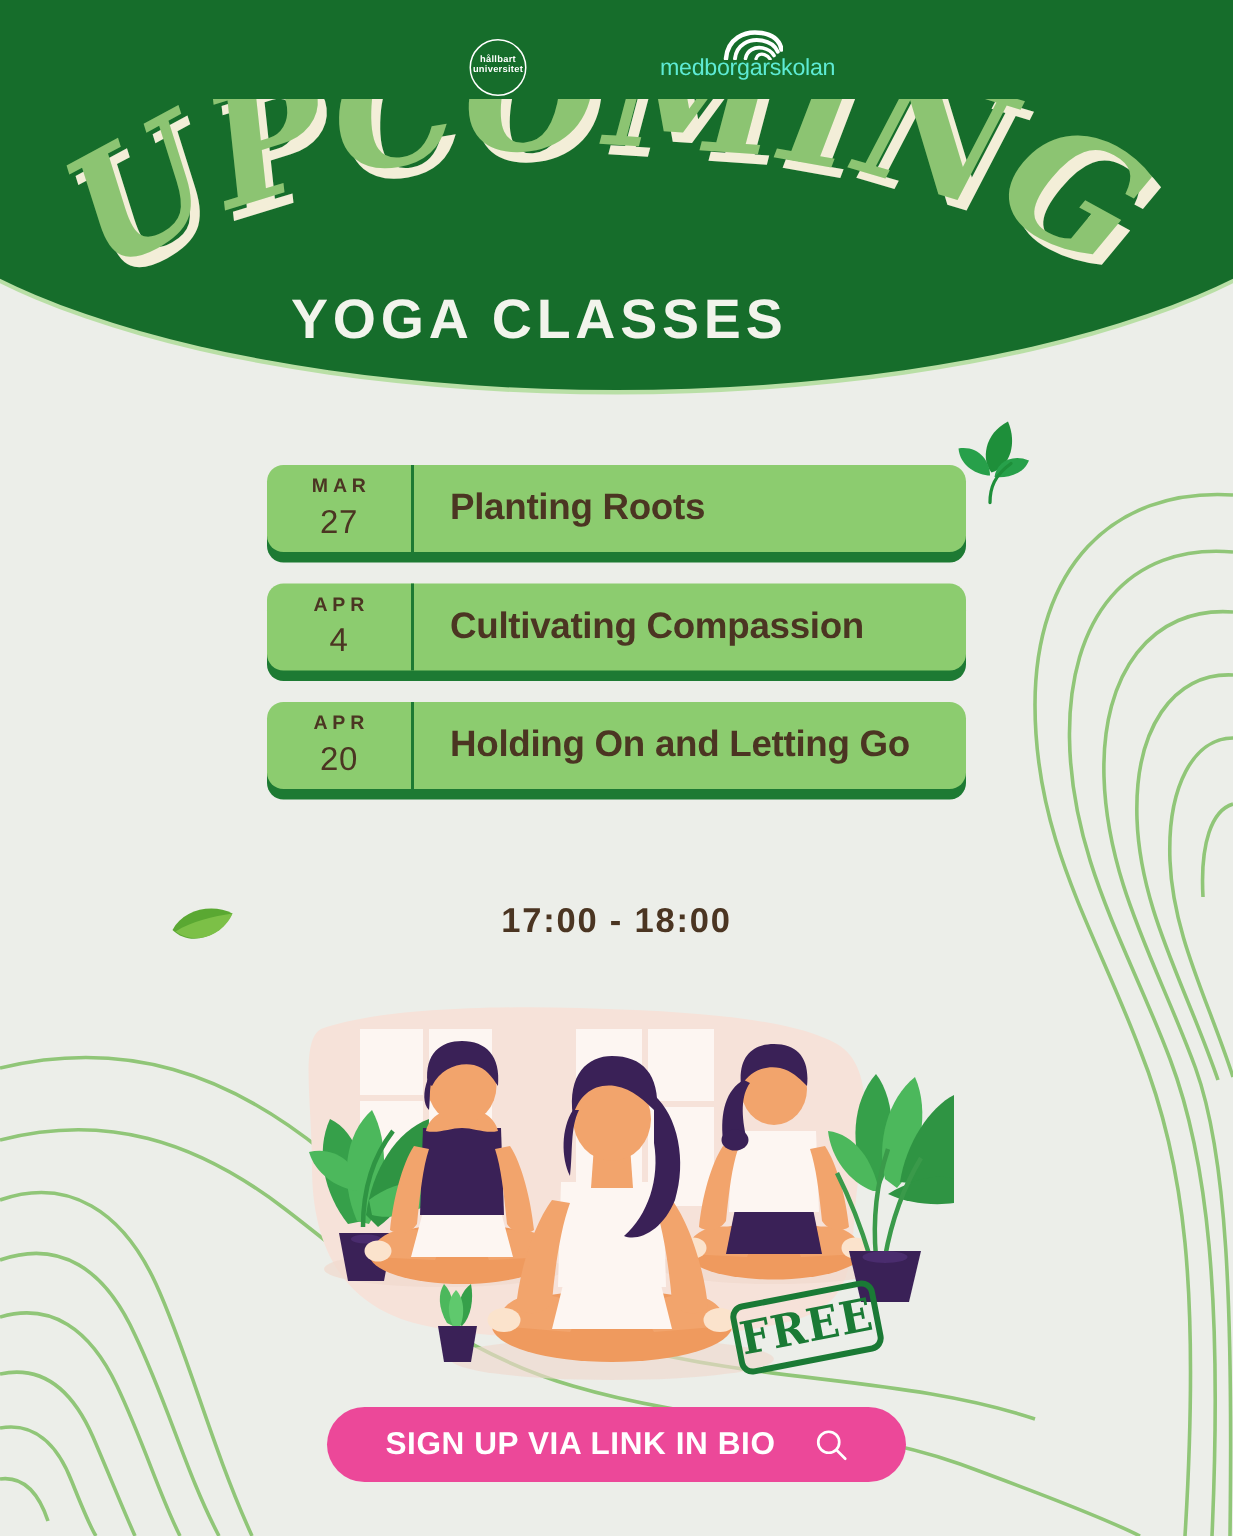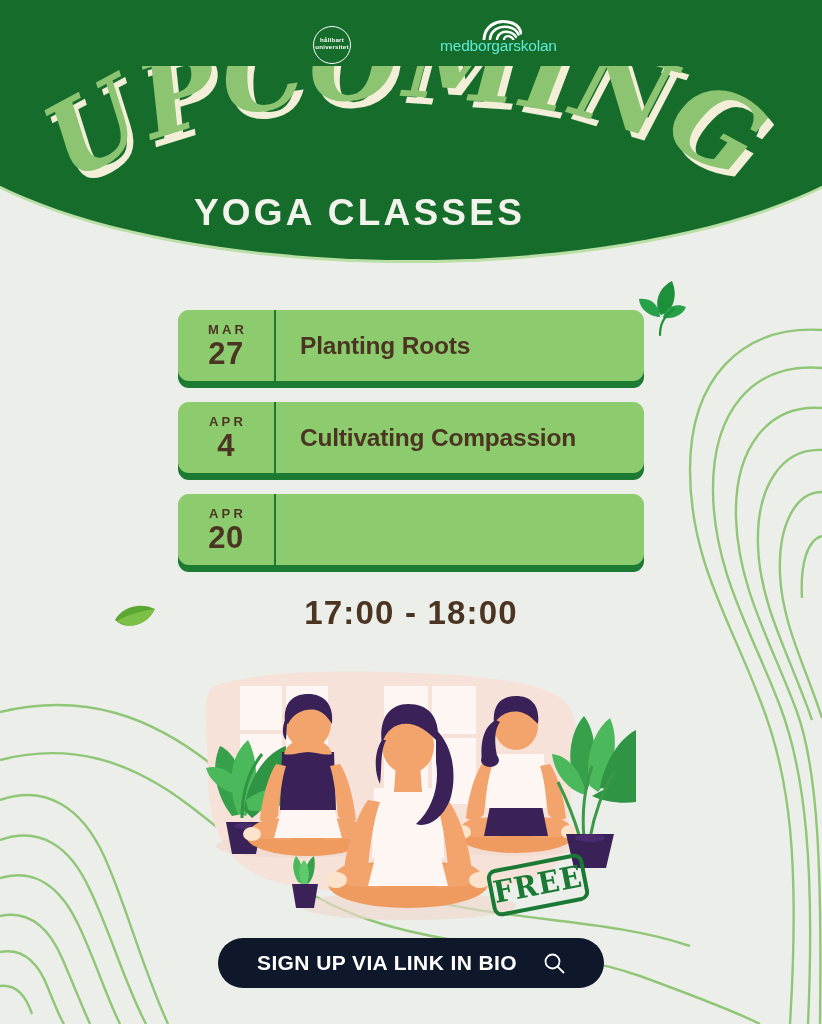--- a/index.html
+++ b/index.html
@@ -50,44 +50,44 @@
   .upcoming-wrap{position:absolute;left:0;top:66px;width:822px;height:120px;}
   .upcoming-wrap svg{display:block;}
   .subtitle{
     position:absolute;left:0;top:192px;width:719px;text-align:center;
     color:#f2f4ec;font-size:37px;font-weight:700;letter-spacing:3.2px;
   }
 
   
   .cards{position:absolute;left:178px;top:310px;width:466px;}
   .card{
-    position:relative;height:71px;margin-bottom:21px;
+    position:relative;height:58px;margin-bottom:21px;
     background:#8ccc6f;border-radius:11px;
     box-shadow:0 7px 0 0 #1d7a33;
     display:flex;align-items:stretch;
   }
   .card-date{
     width:96px;flex:0 0 96px;
     display:flex;flex-direction:column;align-items:center;justify-content:center;
     border-right:2.5px solid #1d7a33;
     color:#4b3522;
   }
   .card-month{font-size:13px;font-weight:600;letter-spacing:3.2px;line-height:15px;padding-left:3px;}
-  .card-day{font-size:31px;font-weight:700;line-height:31px;letter-spacing:.5px;margin-top:1px;}
+  .card-day{font-size:22px;font-weight:400;line-height:31px;letter-spacing:.5px;margin-top:1px;}
   .card-title{
     flex:1;display:flex;align-items:center;padding-left:24px;
     color:#4b3522;font-size:24.5px;font-weight:700;letter-spacing:-0.2px;
   }
 
   
   .sprig{position:absolute;left:630px;top:277px;width:62px;height:60px;}
 
   
   .timeloc{position:absolute;left:0;top:598px;width:822px;text-align:center;color:#4b3522;}
-  .time{font-size:33px;font-weight:700;letter-spacing:1.2px;line-height:30px;}
+  .time{font-size:23px;font-weight:700;letter-spacing:1.2px;line-height:30px;}
   .loc{font-size:26px;font-weight:700;letter-spacing:0.6px;line-height:32px;margin-top:4px;}
   .leaf-small{position:absolute;left:112px;top:600px;width:46px;height:36px;}
 
   
   .illus{position:absolute;left:186px;top:668px;width:450px;height:256px;}
 
   
   .stamp{
     position:absolute;left:489px;top:861px;width:98px;height:48px;
     transform:rotate(-11deg);
@@ -99,21 +99,21 @@
   }
   .stamp-text{
     color:#1a7a35;font-family:"DejaVu Serif", serif;font-weight:700;
     font-size:28px;letter-spacing:1px;line-height:28px;
     transform:scaleY(1.08);
   }
 
   
   .cta{
     position:absolute;left:218px;top:938px;width:386px;height:50px;
-    background:#0f172a;border-radius:26px;
+    background:#ec4899;border-radius:26px;
     display:flex;align-items:center;justify-content:center;gap:26px;
     cursor:pointer;
   }
   .cta-label{color:#ffffff;font-size:21px;font-weight:700;letter-spacing:.4px;}
   .cta-icon{width:22px;height:22px;display:block;}
 </style>
 </head>
 <body>
 
 <div class="poster">
@@ -203,20 +203,21 @@
         <div class="card-month">APR</div>
         <div class="card-day">4</div>
       </div>
       <div class="card-title">Cultivating Compassion</div>
     </div>
     <div class="card">
       <div class="card-date">
         <div class="card-month">APR</div>
         <div class="card-day">20</div>
       </div>
+      <div class="card-title">Holding On and Letting Go</div>
     </div>
   </div>
 
   <svg class="leaf-small" viewBox="0 0 46 36" fill="none">
     <path d="M3 20 C 10 6, 30 2, 43 9 C 34 26, 14 31, 3 20 Z" fill="#5aa832"></path>
     <path d="M5 21 C 16 14, 30 11, 43 9 C 36 25, 17 30, 5 21 Z" fill="#7cc047"></path>
   </svg>
 
   <div class="timeloc">
     <div class="time">17:00 - 18:00</div>

